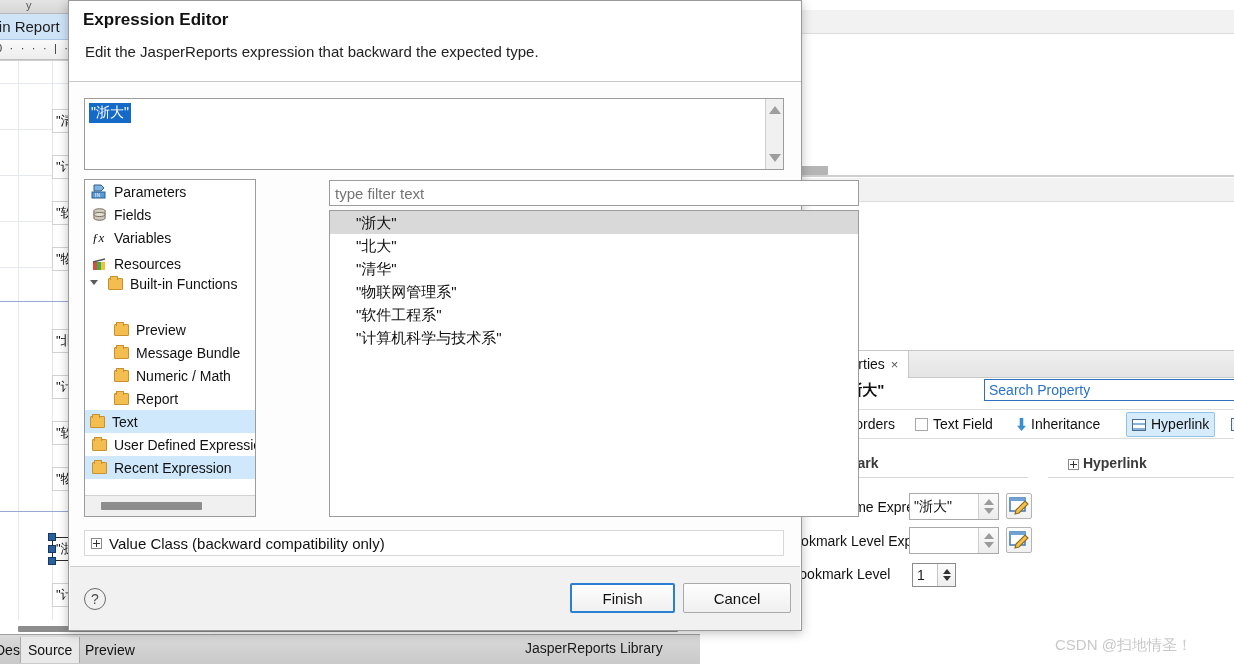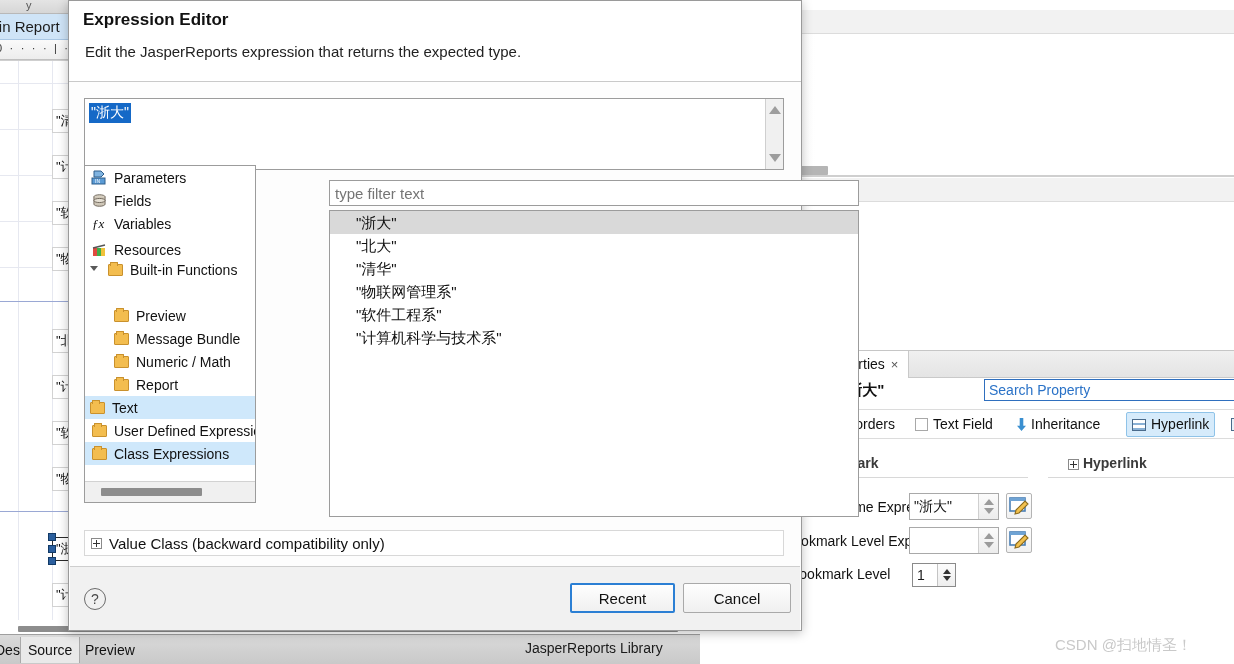--- a/index.html
+++ b/index.html
@@ -125,21 +125,21 @@
                border:1px solid #9c9c9c; background:#fff; }
   .expr-text { position:absolute; left:4px; top:4px; font-size:14px;
                background:#1569c7; color:#fff; padding:1px 2px; }
   .expr-scroll { position:absolute; right:0; top:0; width:18px; height:70px;
                  background:#f0f0f0; border-left:1px solid #cfcfcf; }
   .scroll-arrow { position:absolute; left:3px; width:0; height:0;
                   border-left:6px solid transparent; border-right:6px solid transparent; }
   .scroll-arrow.up { top:7px; border-bottom:8px solid #9d9d9d; }
   .scroll-arrow.dn { bottom:7px; border-top:8px solid #9d9d9d; }
 
-  .tree-panel { position:absolute; left:15px; top:164px; width:172px; height:338px;
+  .tree-panel { position:absolute; left:15px; top:178px; width:172px; height:338px;
                 background:#fff; border:1px solid #9c9c9c; }
   .tree-list { position:absolute; left:0; top:0; right:0; bottom:22px; overflow:hidden; }
   .tnode { position:absolute; left:0; height:23px; display:flex; align-items:center;
            gap:6px; font-size:14px; color:#111; white-space:nowrap; padding-left:4px; width:100%; }
   .tnode.sel { background:#cfe8fb; }
   .tnode .ico { width:17px; height:15px; flex:0 0 17px; position:relative; }
   .twisty { position:absolute; width:10px; height:10px; }
   .twisty::after { content:""; position:absolute; left:0; top:1px;
                    border-left:4px solid transparent; border-right:4px solid transparent;
                    border-top:5px solid #5a5a5a; }
@@ -348,21 +348,21 @@
     </div>
     <div class="jr-lib">JasperReports Library</div>
 
     <div class="wm">CSDN @扫地情圣！</div>
   </div>
 
   <div class="dialog">
 
     <div class="dlg-head">
       <div class="dlg-title">Expression Editor</div>
-      <div class="dlg-sub">Edit the JasperReports expression that returns the expected type.</div>
+      <div class="dlg-sub">Edit the JasperReports expression that backward the expected type.</div>
     </div>
 
     <div class="expr-area">
       <span class="expr-text">"浙大"</span>
       <div class="expr-scroll">
         <span class="scroll-arrow up"></span>
         <span class="scroll-arrow dn"></span>
       </div>
     </div>
 
@@ -441,21 +441,21 @@
           <div class="tnode" style="top: 253px; padding-left: 6px;">
             <span class="ico">
               <span class="folder"></span>
             </span>
             <span>User Defined Expressions</span>
           </div>
           <div class="tnode sel" style="top: 276px; padding-left: 6px;">
             <span class="ico">
               <span class="folder"></span>
             </span>
-            <span>Class Expressions</span>
+            <span>Recent Expression</span>
           </div>
         </div>
       <div class="tree-hscroll">
         <div class="thumb"></div>
       </div>
     </div>
 
     <input class="filter-box" placeholder="type filter text" style="">
 
     <div class="list-panel">
@@ -469,18 +469,18 @@
         </div>
     </div>
 
     <div class="valclass">
       <span class="plus-box"></span>
       <span>Value Class (backward compatibility only)</span>
     </div>
 
     <div class="dlg-foot">
       <div class="help-ico">?</div>
-      <div class="btn primary" style="left:500px;width:105px;">Recent</div>
+      <div class="btn primary" style="left:500px;width:105px;">Finish</div>
       <div class="btn" style="left:613px;width:108px;">Cancel</div>
     </div>
   </div>
 
 </div>
 
 </body></html>

